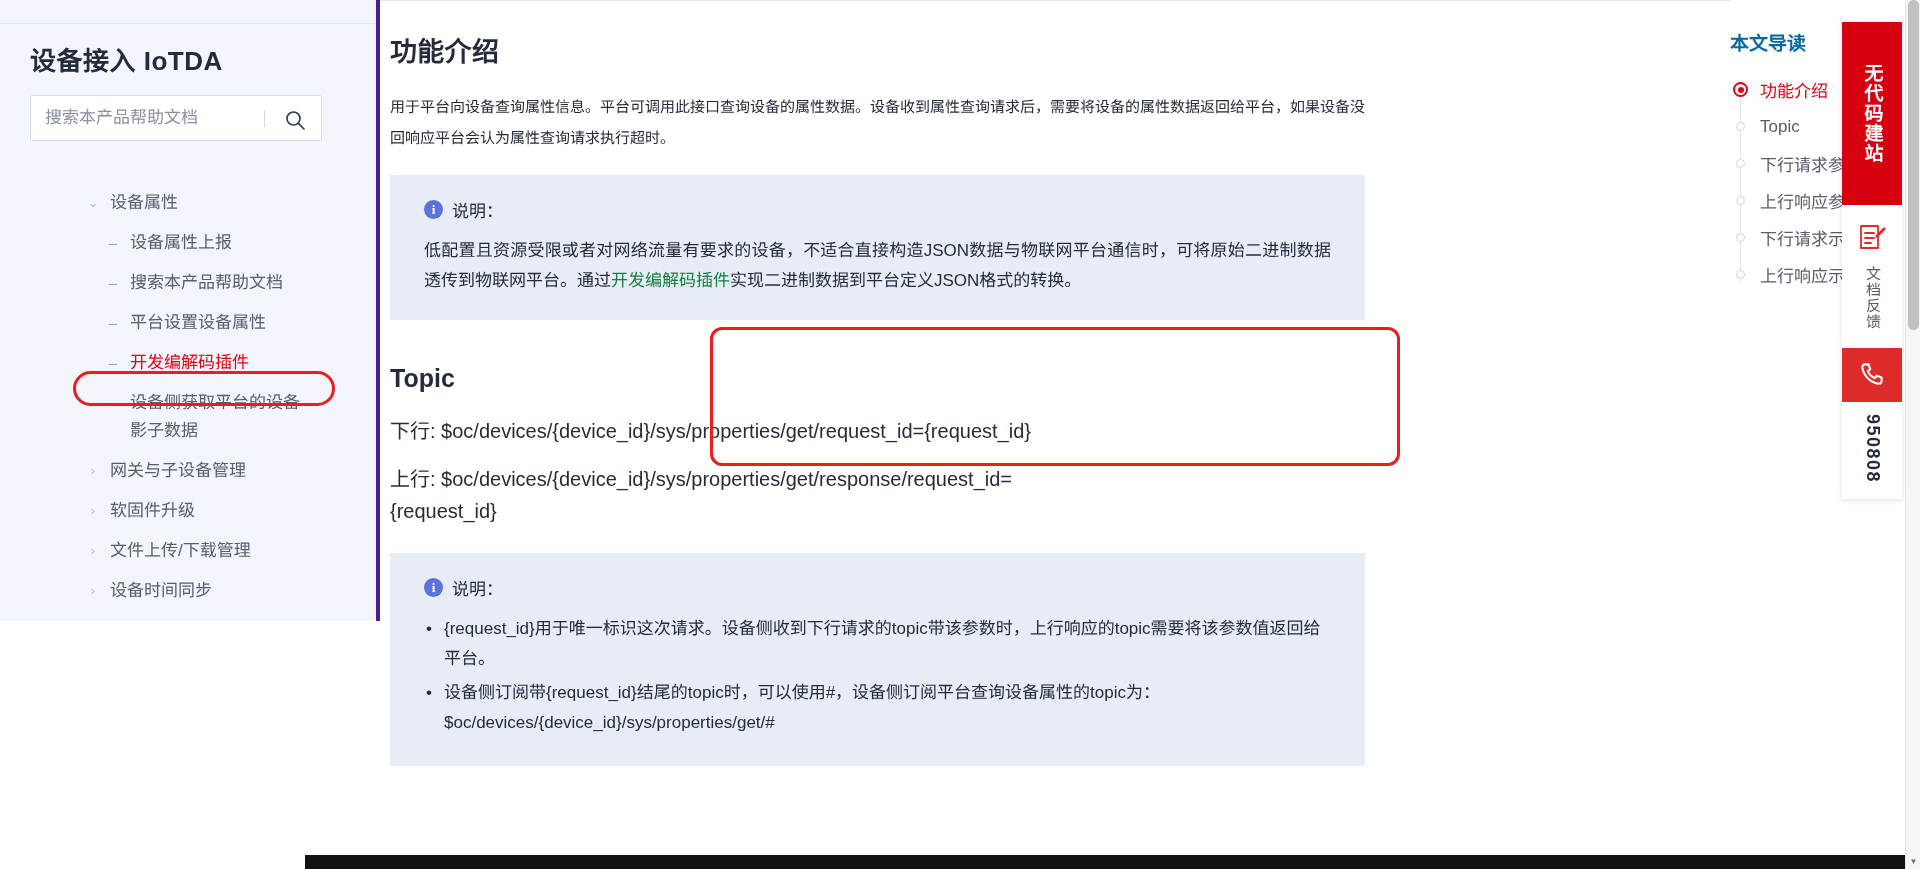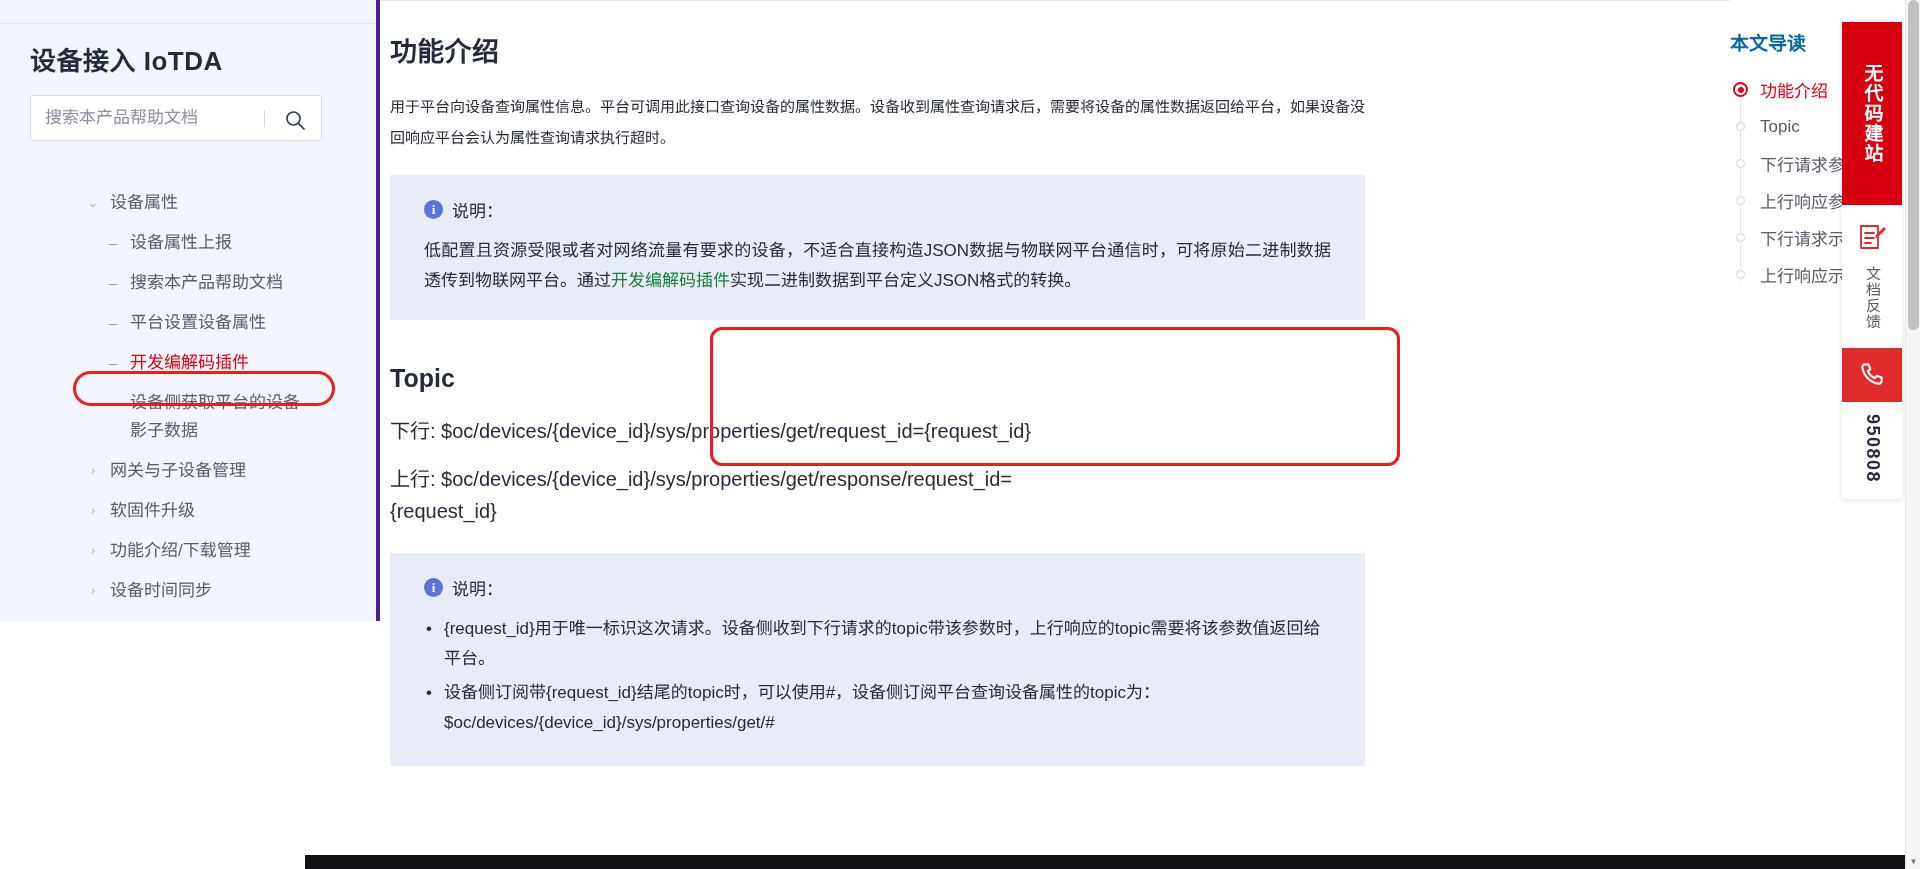--- a/index.html
+++ b/index.html
@@ -436,21 +436,21 @@
         <div class="nav-item level1">
           <span class="marker chev">›</span>
           <span class="label">网关与子设备管理</span>
         </div>
         <div class="nav-item level1">
           <span class="marker chev">›</span>
           <span class="label">软固件升级</span>
         </div>
         <div class="nav-item level1">
           <span class="marker chev">›</span>
-          <span class="label">功能介绍/下载管理</span>
+          <span class="label">文件上传/下载管理</span>
         </div>
         <div class="nav-item level1">
           <span class="marker chev">›</span>
           <span class="label">设备时间同步</span>
         </div>
         <div class="nav-item level1">
           <span class="marker chev">›</span>
           <span class="label">开发编解码插件</span>
         </div>
         <div class="nav-item level1">

